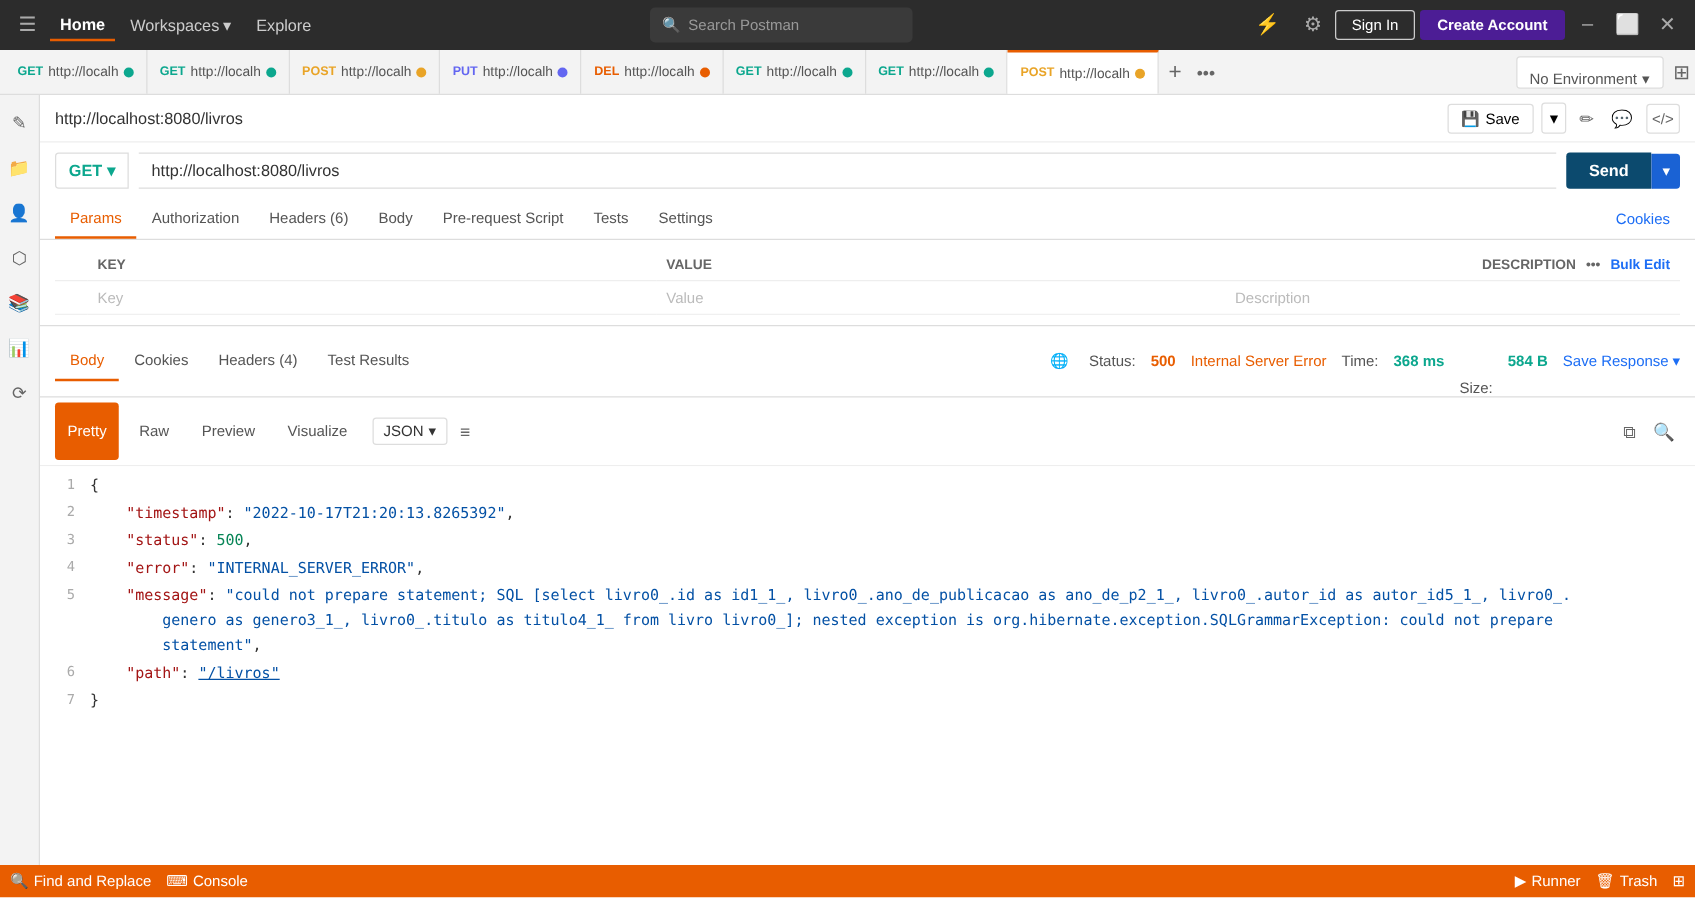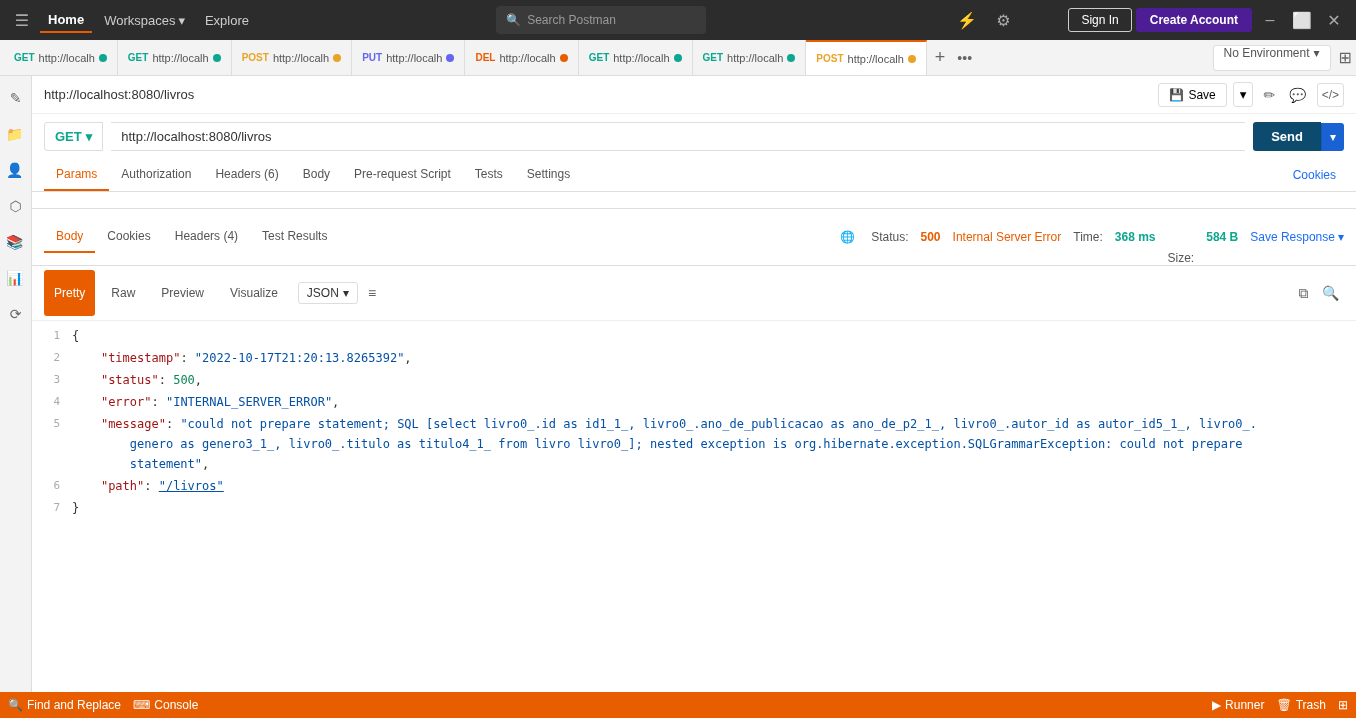--- a/index.html
+++ b/index.html
@@ -8,42 +8,42 @@
     
     .top-nav { display: flex; align-items: center; background: #2c2c2c; color: #ccc; height: 40px; padding: 0 8px; gap: 4px; flex-shrink: 0; }
     .hamburger { width: 28px; height: 28px; display: flex; align-items: center; justify-content: center; cursor: pointer; color: #aaa; font-size: 16px; }
     .nav-home { color: #fff; font-weight: 600; font-size: 13px; padding: 4px 8px; cursor: pointer; border-bottom: 2px solid #e85d00; }
     .nav-workspaces { display: flex; align-items: center; gap: 3px; color: #ccc; padding: 4px 8px; cursor: pointer; font-size: 13px; }
     .nav-explore { color: #ccc; padding: 4px 8px; cursor: pointer; font-size: 13px; }
     .search-box { display: flex; align-items: center; background: #3a3a3a; border-radius: 4px; padding: 0 10px; gap: 6px; width: 210px; height: 28px; margin: 0 auto; cursor: pointer; }
     .search-box span { color: #999; font-size: 12px; }
     .nav-icons { display: flex; align-items: center; gap: 8px; margin-left: 8px; }
     .nav-icon-btn { color: #aaa; cursor: pointer; width: 28px; height: 28px; display: flex; align-items: center; justify-content: center; font-size: 16px; }
-    .sign-in-btn { background: transparent; border: 1px solid #ccc; color: #fff; padding: 4px 12px; border-radius: 3px; cursor: pointer; font-size: 12px; margin-left: 47px; }
+    .sign-in-btn { background: transparent; border: 1px solid #ccc; color: #fff; padding: 4px 12px; border-radius: 3px; cursor: pointer; font-size: 12px; }
     .create-account-btn { background: #4c1d95; border: none; color: #fff; padding: 5px 14px; border-radius: 3px; cursor: pointer; font-size: 12px; font-weight: 600; }
 
     
     .tabs-bar { display: flex; align-items: center; background: #f3f3f3; border-bottom: 1px solid #ddd; height: 36px; padding: 0 4px; flex-shrink: 0; overflow: hidden; }
     .tab { display: flex; align-items: center; gap: 4px; padding: 0 10px; height: 36px; font-size: 11px; cursor: pointer; border-right: 1px solid #ddd; white-space: nowrap; max-width: 130px; overflow: hidden; }
     .tab.active { background: #fff; border-top: 2px solid #e85d00; }
     .tab-dot { width: 8px; height: 8px; border-radius: 50%; flex-shrink: 0; }
     .tab-dot.get { background: #0ca78e; }
     .tab-dot.post { background: #e9a427; }
     .tab-dot.put { background: #6366f1; }
     .tab-dot.del { background: #e85d00; }
     .tab-method { font-size: 10px; font-weight: 700; }
     .tab-method.get { color: #0ca78e; }
     .tab-method.post { color: #e9a427; }
     .tab-method.put { color: #6366f1; }
     .tab-method.del { color: #e85d00; }
     .tab-url { color: #555; font-size: 11px; overflow: hidden; text-overflow: ellipsis; }
     .tabs-actions { display: flex; align-items: center; gap: 4px; margin-left: 4px; }
     .tab-add { font-size: 18px; color: #666; cursor: pointer; padding: 0 4px; }
     .tab-more { font-size: 14px; color: #666; cursor: pointer; padding: 0 4px; }
-    .env-selector { margin-left: auto; display: flex; align-items: flex-start; gap: 4px; padding: 0 10px; border: 1px solid #ddd; border-radius: 3px; background: #fff; cursor: pointer; font-size: 12px; color: #555; height: 26px; }
+    .env-selector { margin-left: auto; display: flex; align-items: flex-end; gap: 4px; padding: 0 10px; border: 1px solid #ddd; border-radius: 3px; background: #fff; cursor: pointer; font-size: 12px; color: #555; height: 26px; }
     .layout-icon { margin-left: 8px; color: #666; cursor: pointer; font-size: 16px; }
 
     
     .main-area { display: flex; flex: 1; overflow: hidden; }
     
     
     .sidebar { width: 32px; background: #f3f3f3; border-right: 1px solid #ddd; display: flex; flex-direction: column; align-items: center; padding-top: 8px; gap: 8px; flex-shrink: 0; }
     .sidebar-icon { width: 28px; height: 28px; display: flex; align-items: center; justify-content: center; color: #666; cursor: pointer; font-size: 14px; border-radius: 3px; }
 
     
@@ -264,20 +264,44 @@
       <div class="req-tab">Headers (6)</div>
       <div class="req-tab">Body</div>
       <div class="req-tab">Pre-request Script</div>
       <div class="req-tab">Tests</div>
       <div class="req-tab">Settings</div>
       <div class="req-tab-spacer"></div>
       <div class="cookies-link">Cookies</div>
     </div>
 
     <div class="params-section">
+      <table class="params-table">
+        <thead>
+          <tr>
+            <th class="checkbox-col"></th>
+            <th class="col-key">KEY</th>
+            <th class="col-value">VALUE</th>
+            <th class="col-desc">
+              <div class="th-actions">
+                <span>DESCRIPTION</span>
+                <span class="more-dots">•••</span>
+                <span class="bulk-edit">Bulk Edit</span>
+              </div>
+            </th>
+          </tr>
+        </thead>
+        <tbody>
+          <tr>
+            <td></td>
+            <td style="color:#bbb;">Key</td>
+            <td style="color:#bbb;">Value</td>
+            <td style="color:#bbb;">Description</td>
+          </tr>
+        </tbody>
+      </table>
     </div>
 
     <div class="response-area">
 
       <div class="response-tabs">
         <div class="res-tab active">Body</div>
         <div class="res-tab">Cookies</div>
         <div class="res-tab">Headers (4)</div>
         <div class="res-tab">Test Results</div>
         <div class="res-tab-spacer"></div>

